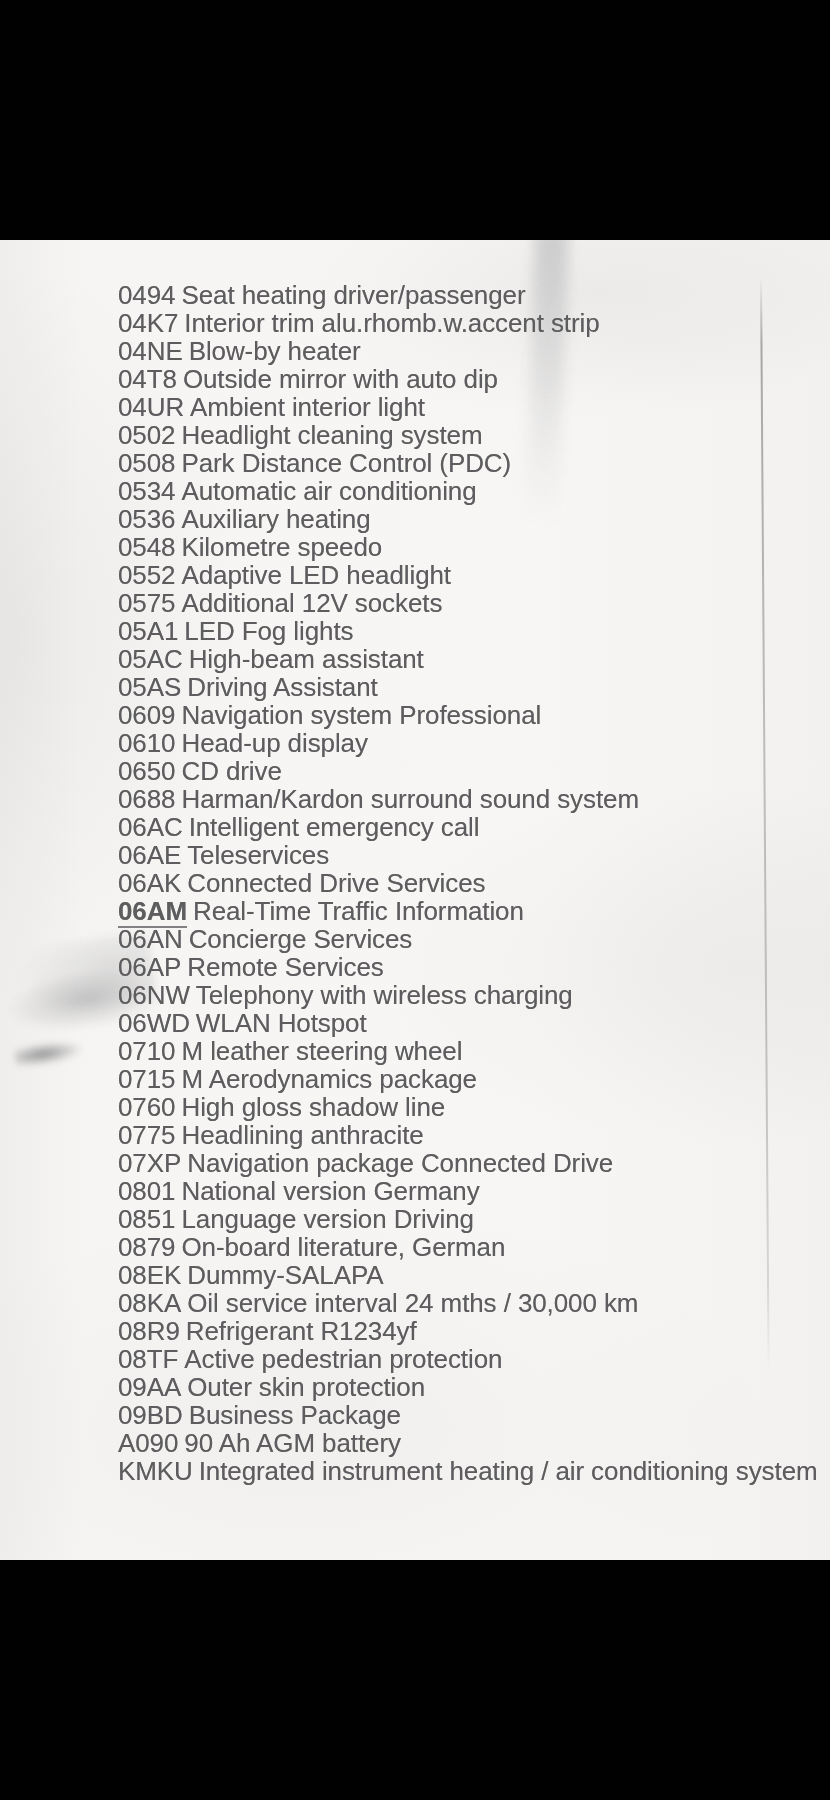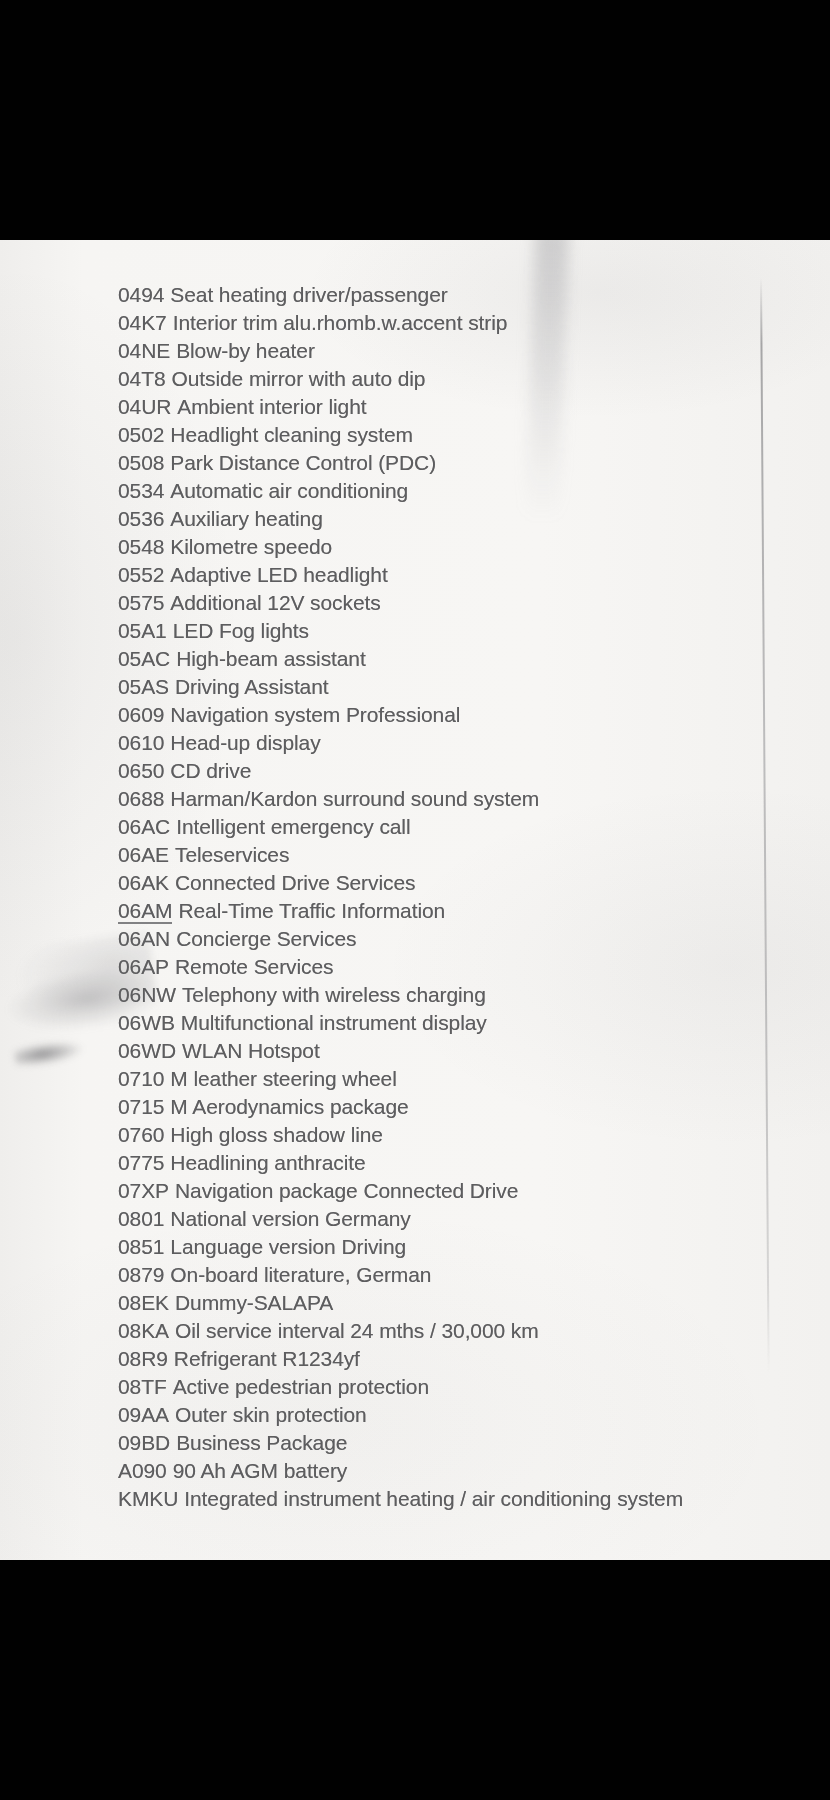--- a/index.html
+++ b/index.html
@@ -88,32 +88,33 @@
     filter: blur(3px);
     transform: rotate(-8deg);
   }
 
   
   .option-list {
     position: absolute;
     left: 118px;
     top: 41px;
     line-height: 28px;
-    font-size: 21px;
+    font-size: 26px;
     letter-spacing: -0.1px;
     color: #5d5d5f;
     white-space: nowrap;
     filter: blur(0.45px);
     text-shadow: 0 0 0.6px rgba(93,93,95,0.55);
   }
   .row { height: 28px; }
   .code { margin-right: 6px; }
   .code.underlined {
     border-bottom: 2px solid rgba(100,100,103,0.8);
     padding-bottom: 0px;
+    font-weight: bold;
   }
 </style>
 </head>
 <body>
 
 <div class="stage">
   <div class="letterbox top"></div>
 
   <div class="photo">
     <div class="crease-streak"></div>
@@ -217,23 +218,20 @@
   </div>
 
   <div class="row">
     <span class="code">06AP</span><span class="label">Remote Services</span>
   </div>
 
   <div class="row">
     <span class="code">06NW</span><span class="label">Telephony with wireless charging</span>
   </div>
 
-  <div class="row">
-    <span class="code">06WB</span><span class="label">Multifunctional instrument display</span>
-  </div>
 
   <div class="row">
     <span class="code">06WD</span><span class="label">WLAN Hotspot</span>
   </div>
 
   <div class="row">
     <span class="code">0710</span><span class="label">M leather steering wheel</span>
   </div>
 
   <div class="row">

